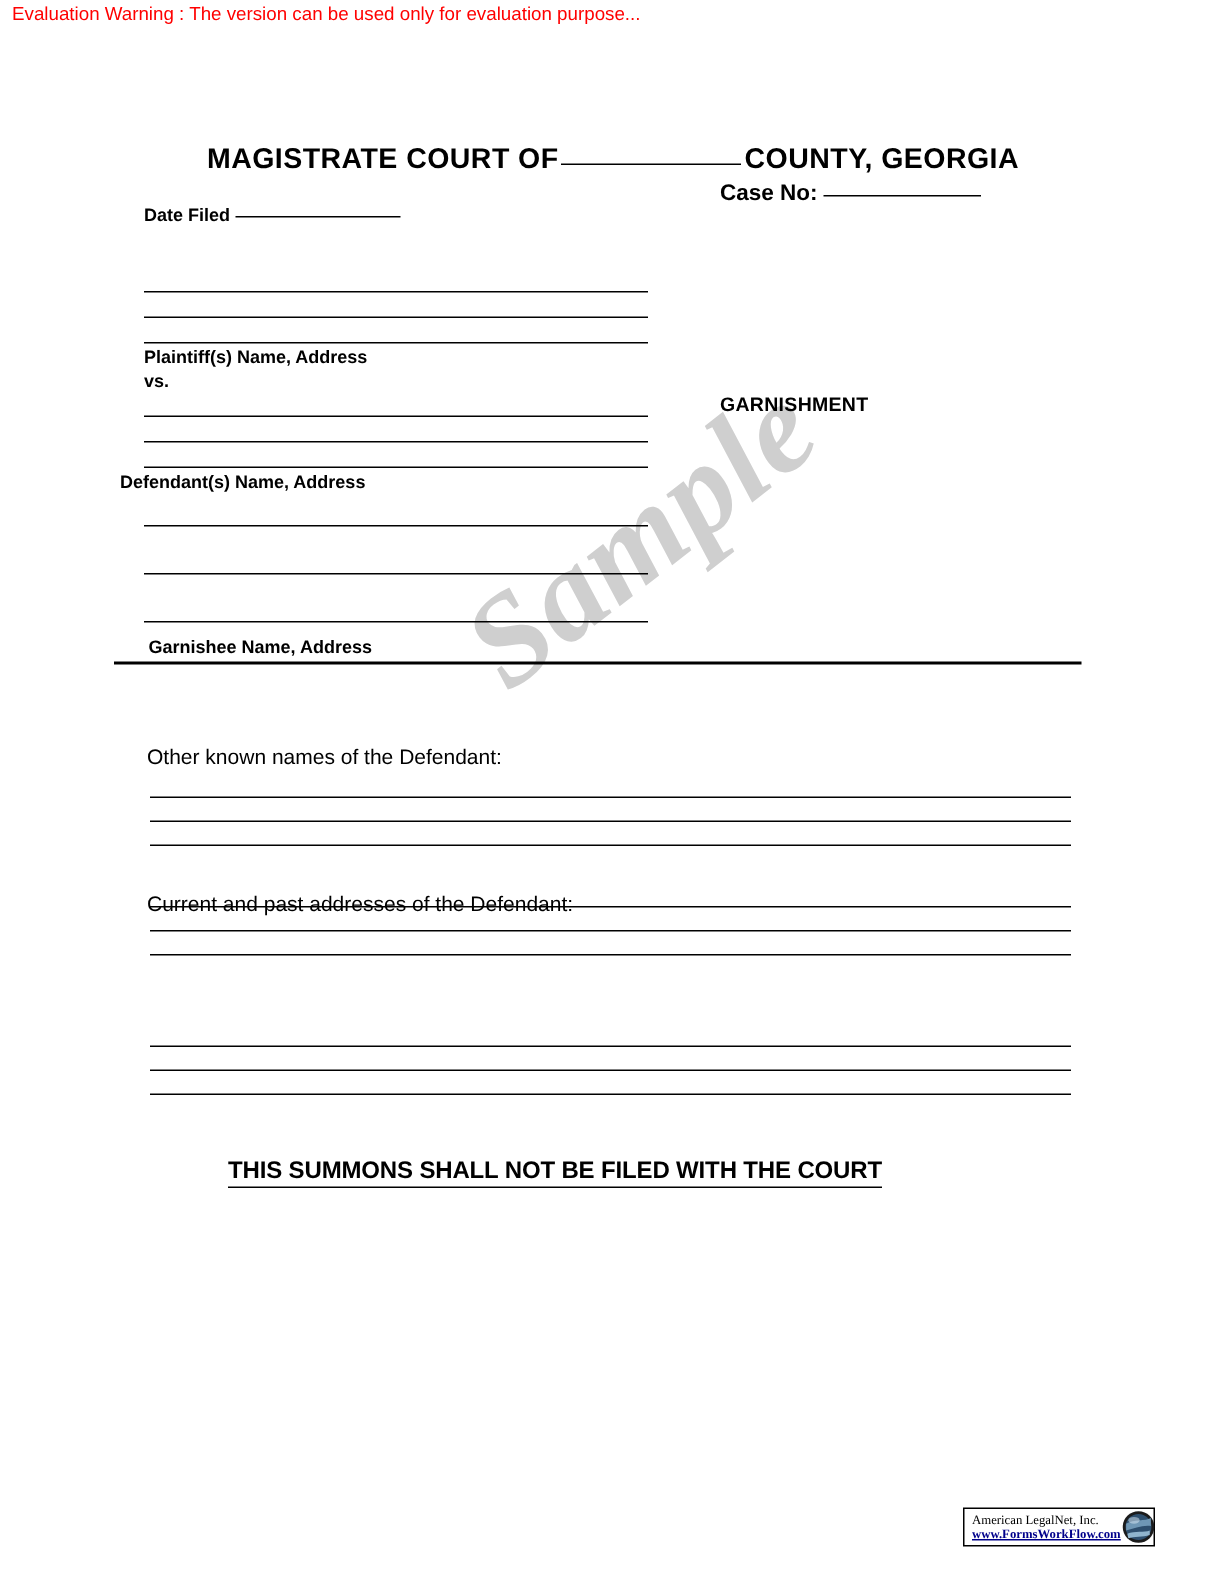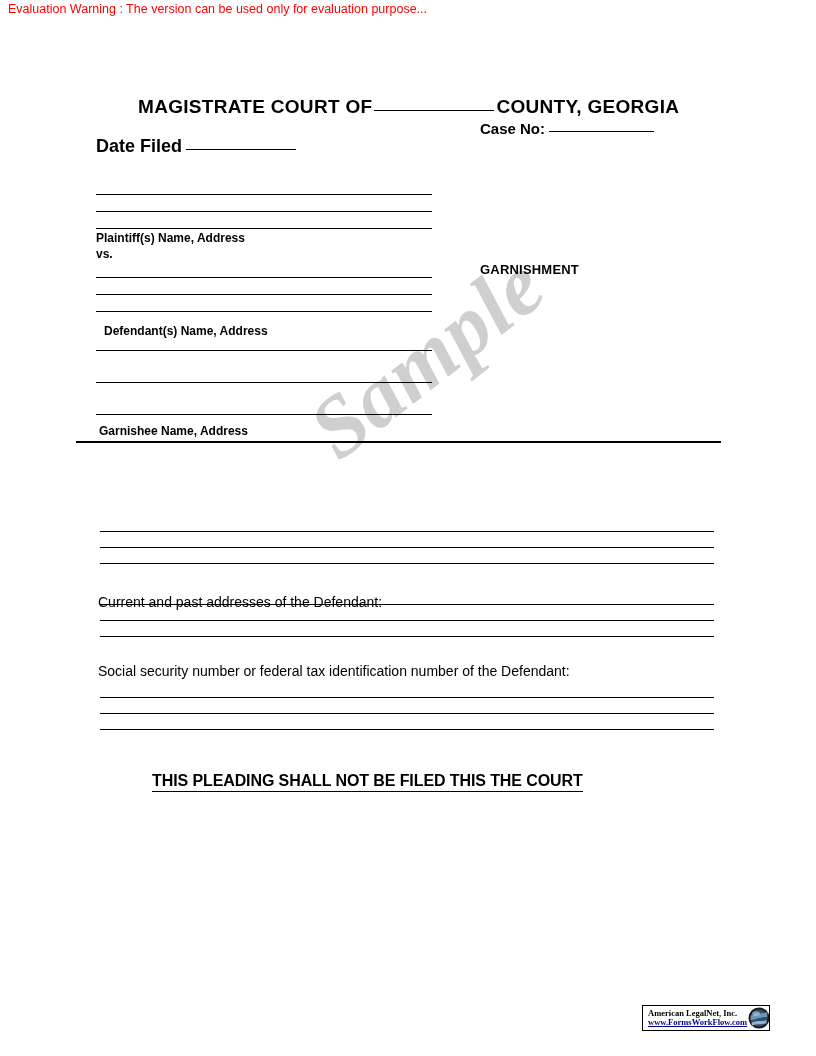--- a/index.html
+++ b/index.html
@@ -75,21 +75,21 @@
     border-bottom: 1.5px solid #000;
     margin: 0 2px;
     vertical-align: 2px;
   }
 
   
   .date-filed {
     position: absolute;
     left: 96px;
     top: 136px;
-    font-size: 18px;
+    font-size: 12px;
     font-weight: bold;
     white-space: nowrap;
   }
   .date-filed .blank {
     display: inline-block;
     width: 110px;
     border-bottom: 1.2px solid #000;
     margin-left: 4px;
     vertical-align: 2px;
   }
@@ -192,21 +192,21 @@
   }
   .footer-text {
     flex: 1;
     padding-left: 5px;
     line-height: 1.05;
   }
   .footer-line1 {
     display: block;
     font-family: "Liberation Serif", serif;
     font-size: 8.5px;
-    font-weight: bold;
+    font-weight: normal;
     color: #000;
   }
   .footer-line2 {
     display: block;
     font-family: "Liberation Serif", serif;
     font-size: 8.5px;
     font-weight: bold;
     color: #00008b;
     text-decoration: underline;
   }
@@ -242,47 +242,47 @@
 
     <div class="rule" style="left:96px; top:194px; width:336px;"></div>
     <div class="rule" style="left:96px; top:211px; width:336px;"></div>
     <div class="rule" style="left:96px; top:228px; width:336px;"></div>
     <div class="cap-label" style="left:96px; top:231px;">Plaintiff(s) Name, Address</div>
     <div class="cap-label" style="left:96px; top:247px;">vs.</div>
 
     <div class="rule" style="left:96px; top:277px; width:336px;"></div>
     <div class="rule" style="left:96px; top:294px; width:336px;"></div>
     <div class="rule" style="left:96px; top:311px; width:336px;"></div>
-    <div class="cap-label" style="left:104px; top:314px;margin-top:10px;">Defendant(s) Name, Address</div>
+    <div class="cap-label" style="left:80px; top:314px;">Defendant(s) Name, Address</div>
 
     <div class="rule" style="left:96px; top:350px; width:336px;"></div>
     <div class="rule" style="left:96px; top:382px; width:336px;"></div>
     <div class="rule" style="left:96px; top:414px; width:336px;"></div>
     <div class="cap-label" style="left:99px; top:424px;">Garnishee Name, Address</div>
 
     <div class="garnishment-label">GARNISHMENT</div>
 
     <div class="heavy-rule"></div>
 
 
+    <div class="q-label" style="left:98px; top:496px;">Other known names of the Defendant:</div>
     <div class="fill-line" style="left:100px; top:531px; width:614px;"></div>
     <div class="fill-line" style="left:100px; top:547px; width:614px;"></div>
     <div class="fill-line" style="left:100px; top:563px; width:614px;"></div>
 
     <div class="q-label" style="left:98px; top:570px;margin-top:24px;">Current and past addresses of the Defendant:</div>
     <div class="fill-line" style="left:100px; top:604px; width:614px;"></div>
     <div class="fill-line" style="left:100px; top:620px; width:614px;"></div>
     <div class="fill-line" style="left:100px; top:636px; width:614px;"></div>
 
-    <div class="q-label" style="left:98px; top:663px;">Social security number or federal tax identification number of the Defendant:</div>
     <div class="fill-line" style="left:100px; top:697px; width:614px;"></div>
     <div class="fill-line" style="left:100px; top:713px; width:614px;"></div>
     <div class="fill-line" style="left:100px; top:729px; width:614px;"></div>
 
-    <div class="final-statement">THIS PLEADING SHALL NOT BE FILED THIS THE COURT</div>
+    <div class="final-statement">THIS SUMMONS SHALL NOT BE FILED WITH THE COURT</div>
 
     <div class="footer-box">
       <div class="footer-text">
         <span class="footer-line1">American LegalNet, Inc.</span>
         <span class="footer-line2">www.FormsWorkFlow.com</span>
       </div>
       <svg class="footer-globe" viewBox="0 0 32 32">
         <circle cx="16" cy="16" r="14" fill="#1b1b1b"></circle>
         <circle cx="16" cy="16" r="11.5" fill="#2e4f6e"></circle>
         <path d="M5 13 C12 9, 22 11, 27 8 L27 15 C20 14, 12 17, 5 19 Z" fill="#6f97b5"></path>

